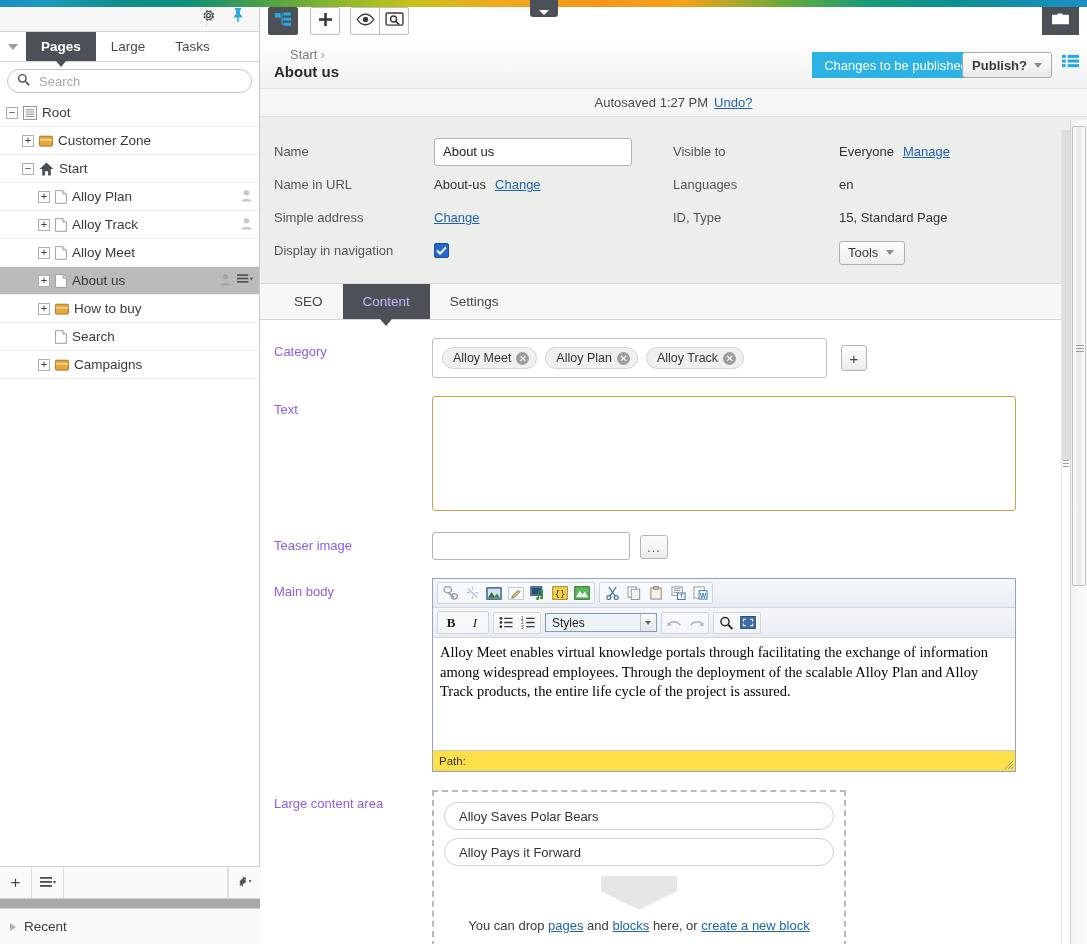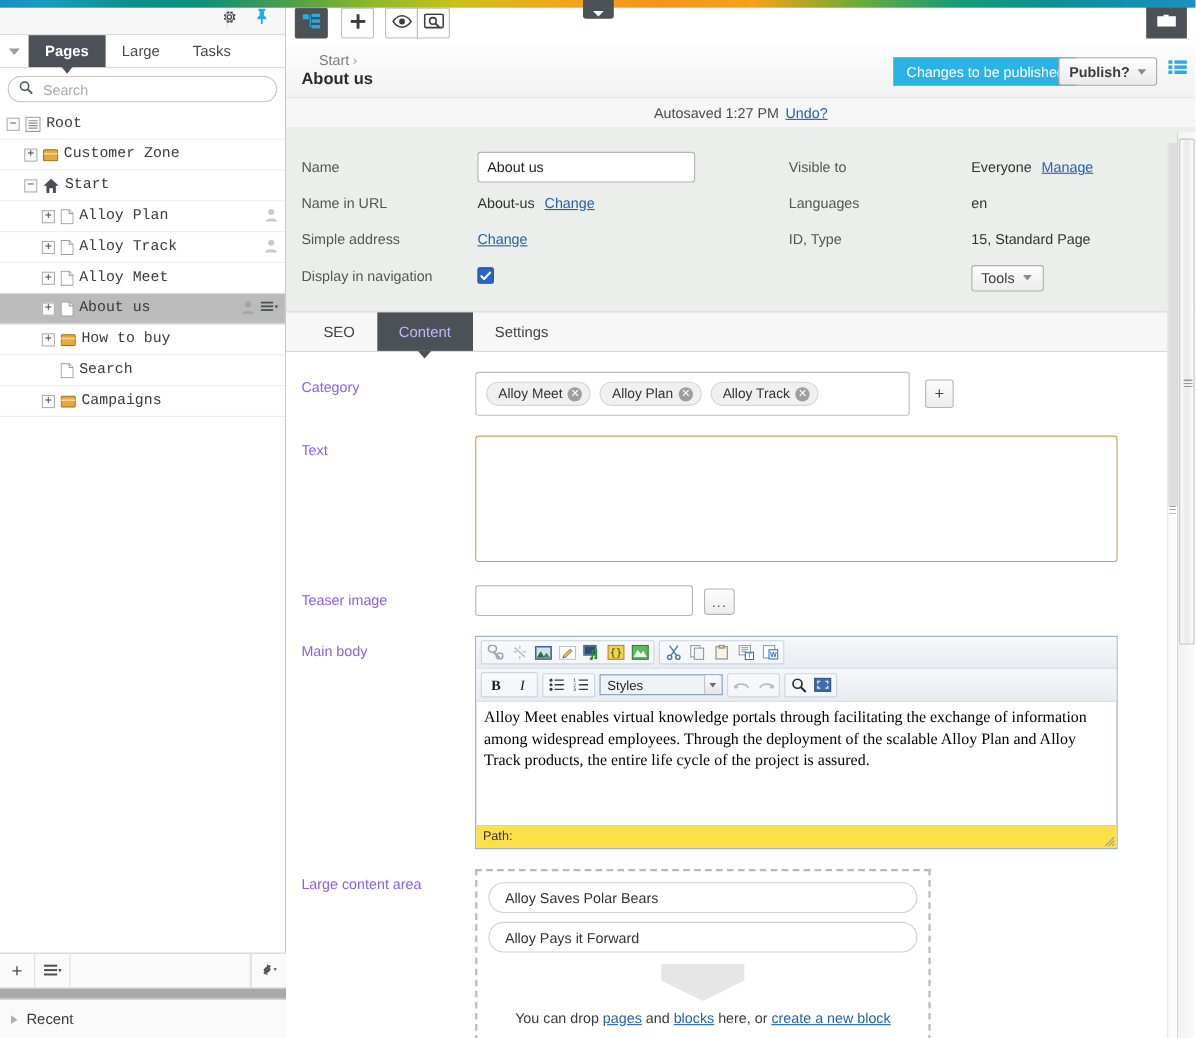--- a/index.html
+++ b/index.html
@@ -92,21 +92,21 @@
   .tree-row {
     display: flex; align-items: center; height: 28px;
     border-bottom: 1px solid #ededed; font-size: 13.5px; color: #3a3a3a;
     cursor: pointer; position: relative; padding-right: 6px;
   }
   .tree-row.selected { background: #bbbbbb; }
   .tw { width: 12px; height: 12px; border: 1px solid #b0b0b0; background: #fafafa;
         display: flex; align-items: center; justify-content: center;
         font-size: 11px; line-height: 1; color: #444; flex: none; }
   .tw.none { border: none; background: transparent; }
-  .tree-label { margin-left: 5px; white-space: nowrap; font-family: Liberation Mono, monospace; }
+  .tree-label { margin-left: 5px; white-space: nowrap; }
   .tree-icons { display: flex; align-items: center; gap: 5px; margin-left: 5px; }
   .spacer { flex: 1; }
   .person-icon { opacity: .45; }
 
   .sb-bottom {
     position: absolute; left: 0; bottom: 0; width: 260px;
   }
   .sb-toolbar {
     height: 32px; background: #fafafa; border-top: 1px solid #d0d0d0;
     display: flex; align-items: stretch;
@@ -199,21 +199,21 @@
   
   .props {
     background: #eceeeb; border-bottom: 1px solid #d8dad7;
     padding: 18px 0 16px 0; display: flex; position: relative;
   }
   .props-col { display: flex; flex-direction: column; }
   .props-col.left { width: 405px; padding-left: 14px; }
   .props-col.right { flex: 1; padding-left: 8px; }
   .prow { display: flex; align-items: center; min-height: 33px; }
   .plabel { width: 160px; font-size: 13px; color: #555; }
-  .plabel.r { width: 166px; margin-left: 44px; }
+  .plabel.r { width: 166px; }
   .pval { font-size: 13px; color: #333; display:flex; align-items:center; gap: 9px;}
   .pval a, .link { color: #1f62b5; }
   .text-input {
     height: 28px; width: 198px; border: 1px solid #b4b4b4; border-radius: 3px;
     background: #fff; padding: 0 8px; font-size: 13px;
     font-family: "Liberation Sans", sans-serif; color: #222; outline: none;
   }
   .checkbox {
     width: 15px; height: 15px; background: #2567c9; border: 1px solid #1d4f9e;
     border-radius: 2px; display: flex; align-items: center; justify-content: center;

